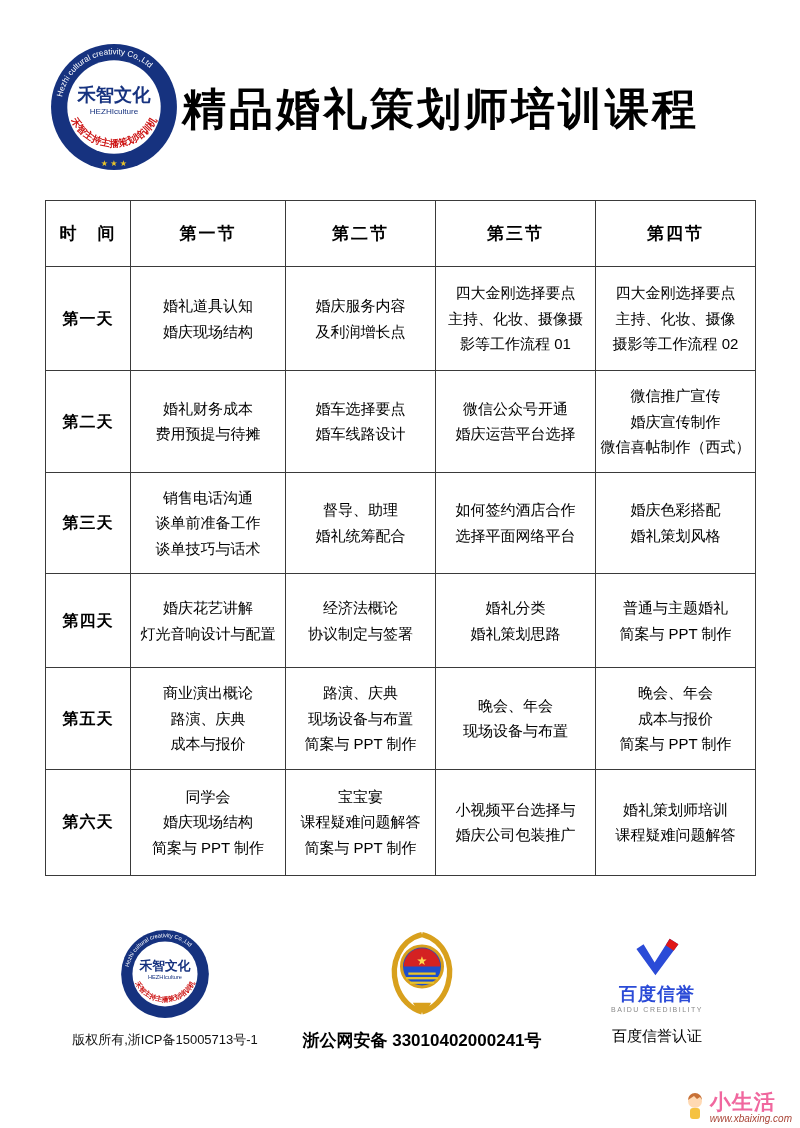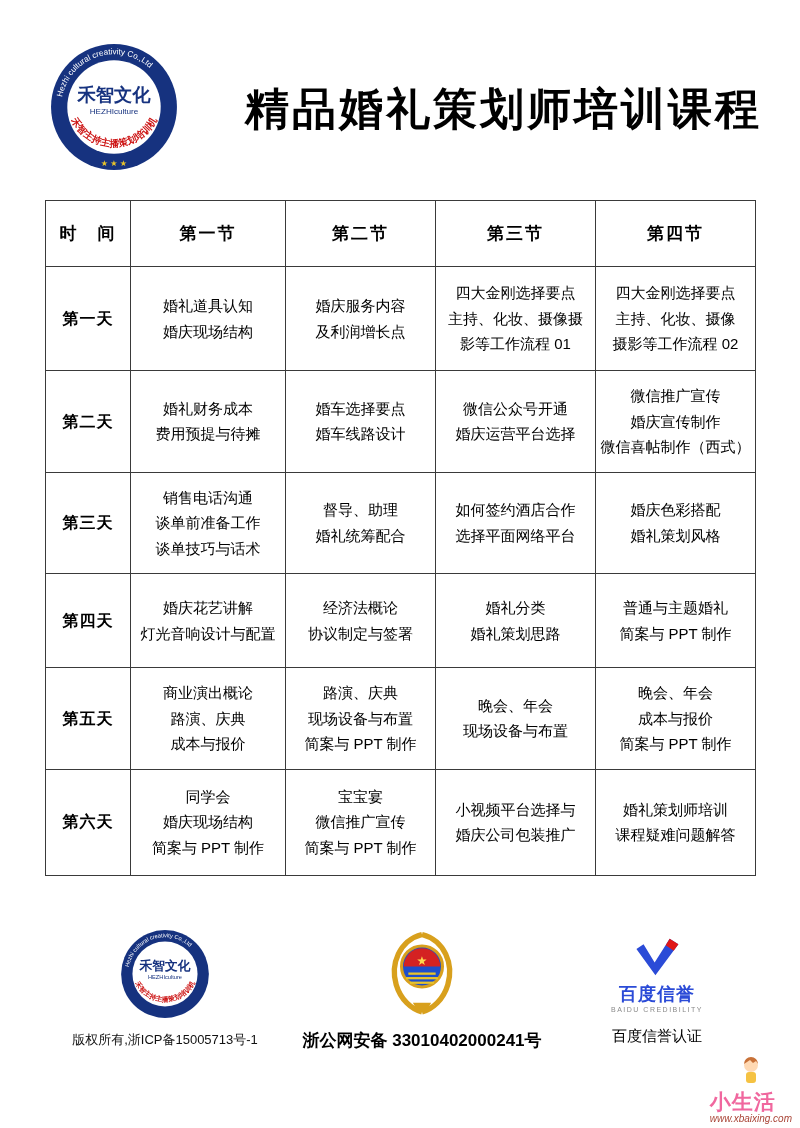--- a/index.html
+++ b/index.html
@@ -4,21 +4,21 @@
 <style>
   * { margin:0; padding:0; box-sizing:border-box; }
   html,body { background:#ffffff; }
   .page {
     position:relative; width:800px; height:1128px; background:#ffffff;
     font-family:"Liberation Sans", sans-serif; color:#000; overflow:hidden;
   }
   
   .header { position:absolute; top:34px; left:48px; right:38px; height:150px; display:flex; align-items:center; }
   .logo-wrap { flex:0 0 134px; }
-  .title { flex:1; text-align:right; font-size:44px; font-weight:900; letter-spacing:3px; }
+  .title { flex:1; text-align:left; font-size:44px; font-weight:900; letter-spacing:3px; }
   
   .course-table { position:absolute; top:200px; left:45px; width:710px; border-collapse:collapse; table-layout:fixed; }
   .course-table th, .course-table td {
     border:1px solid #3a3a3a; text-align:center; vertical-align:middle;
     white-space:pre-line; padding:12px 4px;
   }
   .course-table thead th { height:66px; font-size:17px; font-weight:bold; letter-spacing:2px; }
   .course-table td { font-size:15px; line-height:1.7; }
   .course-table td.day { font-size:16px; font-weight:600; letter-spacing:1px; }
   tr.r1{height:104px} tr.r2{height:94px} tr.r3{height:94px}
@@ -26,21 +26,21 @@
   
   .f-left   { position:absolute; top:928px; left:62px;  width:206px; text-align:center; }
   .copyright{ margin-top:7px; font-size:13px; color:#111; }
   .f-center { position:absolute; top:930px; left:292px; width:260px; text-align:center; }
   .police   { margin-top:10px; font-size:17px; font-weight:bold; color:#000; }
   .f-right  { position:absolute; top:938px; left:573px; width:168px; text-align:center; }
   .baidu-name { color:#2b4bd7; font-weight:bold; font-size:18px; margin-top:2px; letter-spacing:1px;font-family:Liberation Mono, monospace; }
   .baidu-en   { color:#8a8a8a; font-size:7px; letter-spacing:1.5px; }
   .baidu-cert { margin-top:14px; font-size:15px; color:#000; }
   
-  .watermark { position:absolute; right:8px; bottom:4px; display:flex; align-items:center; gap:4px;flex-direction:column; }
+  .watermark { position:absolute; right:8px; bottom:4px; display:flex; align-items:center; gap:4px; }
   .wm-text { display:flex; flex-direction:column; line-height:1.1; }
   .wm-name { color:#f0679e; font-size:21px; font-weight:bold; letter-spacing:1px; }
   .wm-url  { font-size:10px; color:#a94436;font-style:italic; }
 </style>
 </head>
 <body>
 
 <div class="page">
 
   <div class="header">
@@ -141,21 +141,21 @@
         <td>晚会、年会
 成本与报价
 简案与 PPT 制作</td>
       </tr>
       <tr class="r6">
         <td class="day">第六天</td>
         <td>同学会
 婚庆现场结构
 简案与 PPT 制作</td>
         <td>宝宝宴
-微信推广宣传
+课程疑难问题解答
 简案与 PPT 制作</td>
         <td>小视频平台选择与
 婚庆公司包装推广</td>
         <td>婚礼策划师培训
 课程疑难问题解答</td>
       </tr>
     </tbody>
   </table>
 
   <div class="f-left">

